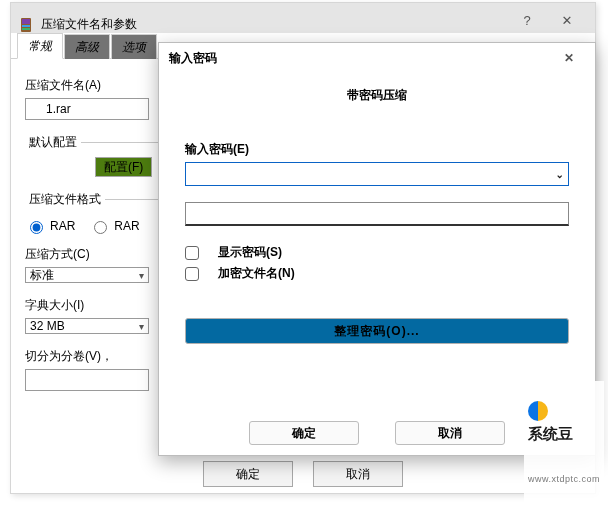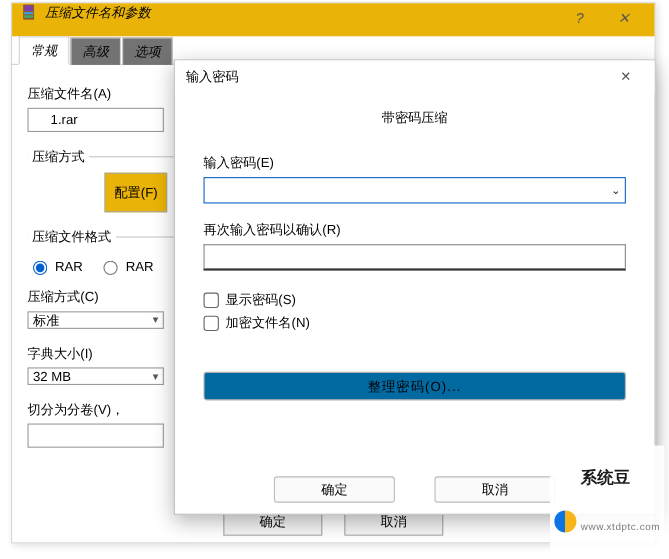--- a/index.html
+++ b/index.html
@@ -5,23 +5,22 @@
   * { box-sizing: border-box; font-family: "Microsoft YaHei", "SimSun", sans-serif; }
   body { margin: 0; width: 608px; height: 508px; background: #fff; position: relative; overflow: hidden; font-size: 12px; color: #000; }
 
   
   .parent {
     position: absolute; left: 10px; top: 2px; width: 586px; height: 492px;
     background: #fff; border: 1px solid #d6d6d6;
     box-shadow: 2px 2px 6px rgba(0,0,0,.12);
   }
   .p-title {
-    height: 30px; display: flex; align-items: flex-start; padding: 0 8px;
-    background: #eab308;
-    font-style: italic;
+    height: 30px; display: flex; align-items: flex-end; padding: 0 8px;
+    background: #e5e5e5;
   }
   .p-title .icon { width: 16px; height: 16px; margin-right: 6px; display:inline-block; }
   .p-title .txt { flex: 1; font-size: 12px; }
   .p-title .wbtn {
     width: 40px; height: 26px; display: flex; align-items: center; justify-content: center;
     color: #555; font-size: 13px;
   }
   .tabs {
     display: flex; align-items: flex-end; height: 26px; padding-left: 6px; gap: 1px;
     border-bottom: 1px solid #d0d0d0;
@@ -33,21 +32,21 @@
   }
   .tab.active { background: #fff; border-bottom: 1px solid #fff; }
   .p-body { padding: 12px 14px; position: relative; }
   .row-lbl { margin: 6px 0 4px; }
   .text-in {
     width: 124px; height: 22px; border: 1px solid #9a9a9a; background: #fff;
     padding: 2px 20px; font-size: 12px;
   }
   .text-in.w2 { width: 124px; }
   .btn-std {
-    height: 36px; border: 1px solid #a8a8a8; background: #eab308;
+    height: 20px; border: 1px solid #a8a8a8; background: #4d7c0f;
     padding: 0 8px; font-size: 12px;
   }
   fieldset.flat { border: none; border-top: 1px solid #c8c8c8; margin: 14px 0 6px; padding: 6px 0 0; }
   fieldset.flat > legend { padding: 0 4px; font-size: 12px; }
   .radio-row { display: flex; align-items: center; gap: 14px; margin-top: 4px; }
   .radio-row label { display: flex; align-items: center; gap: 4px; justify-content: center; }
   .radio-row input { accent-color: #0060cf; }
   .drop {
     width: 124px; height: 16px; border: 1px solid #9a9a9a; background: #fff;
     display: flex; align-items: center; padding: 0 4px; justify-content: space-between;
@@ -57,44 +56,45 @@
     position: absolute; left: 0; right: 0; bottom: 6px; display: flex; gap: 20px;
     justify-content: center;
   }
   .dlg-btn {
     width: 90px; height: 26px; border: 1px solid #a8a8a8; background: #f4f4f4;
     display: flex; align-items: center; justify-content: center; font-size: 12px;
   }
 
   
   .modal {
-    position: absolute; left: 158px; top: 54px; width: 438px; height: 414px;
+    position: absolute; left: 158px; top: 42px; width: 438px; height: 414px;
     background: #fff; border: 1px solid #bcbcbc;
     box-shadow: 0 6px 18px rgba(0,0,0,.30);
+    font-weight: bold;
   }
   .m-title {
     height: 30px; display: flex; align-items: center; padding: 0 10px;
     background: #fff;
   }
   .m-title .txt { flex: 1; font-size: 12px; }
   .m-title .xbtn { width: 32px; height: 24px; display:flex; align-items:center; justify-content:center; color:#555; }
-  .m-sub { text-align: center; font-size: 12px; margin: 14px 0 24px; }
+  .m-sub { text-align: center; font-size: 12px; margin: 14px 0 37px; }
   .m-body { padding: 0 26px; }
   .m-lbl { font-size: 12px; margin-bottom: 4px; }
   .m-combo {
     width: 100%; height: 24px; border: 1px solid #0a63c6; background: #fff;
     display: flex; align-items: center; justify-content: flex-end; padding: 0 4px;
     margin-bottom: 16px;
   }
   .m-combo .chev { color: #1a1a1a; }
   .m-input {
     width: 100%; height: 24px; border: 1px solid #888; border-bottom: 2px solid #333;
     background: #fff; margin-bottom: 18px;
   }
-  .chk-row { display: flex; align-items: center; gap: 6px; margin: 4px 0; }
+  .chk-row { display: flex; align-items: center; gap: 19px; margin: 4px 0; }
   .chk {
     width: 14px; height: 14px; border: 1px solid #666; border-radius: 3px; background:#fff;
     display:inline-block;
   }
   .m-organize {
     width: 100%; height: 26px; border: 1px solid #b0b0b0; border-radius: 3px;
     background: #0369a1; display:flex; align-items:center; justify-content:center;
     margin-top: 36px; font-size: 12px; letter-spacing: 1px;
   }
   .m-footer {
@@ -102,22 +102,22 @@
     justify-content: center;
   }
   .m-btn {
     width: 110px; height: 24px; border: 1px solid #bcbcbc; border-radius: 3px;
     background: #fafafa; display:flex; align-items:center; justify-content:center;
     font-size: 12px;
   }
 
   
   .wm {
-    position: absolute; right: 4px; bottom: 4px; display: flex; align-items: flex-end;
-    gap: 4px; background: rgba(255,255,255,.9); padding: 20px 4px;
+    position: absolute; right: 4px; bottom: 4px; display: flex; align-items: flex-start;
+    gap: 4px; background: rgba(255,255,255,.9); padding: 20px 4px; flex-direction: column;
   }
   .wm .logo { width: 20px; height: 20px; border-radius: 50%;
     background: conic-gradient(#f7b618 0 180deg, #0b74e5 180deg 360deg); }
   .wm .t1 { font-weight: 700; font-size: 15px; color: #1a1a1a; }
   .wm .t2 { font-size: 9px; color: #7a7a7a; letter-spacing: .5px; margin-top: 30px; }
 </style>
 </head>
 <body>
 
 <div class="parent">
@@ -141,21 +141,21 @@
     <div class="tab">高级</div>
     <div class="tab">选项</div>
   </div>
 
   <div class="p-body">
 
     <div class="row-lbl">压缩文件名(A)</div>
     <input class="text-in" value="1.rar" style="">
 
     <fieldset class="flat">
-      <legend>压缩方式</legend>
+      <legend>默认配置</legend>
       <button class="btn-std" style="margin-left:70px;">配置(F)</button>
     </fieldset>
 
     <fieldset class="flat">
       <legend>压缩文件格式</legend>
       <div class="radio-row">
         <label>
           <input type="radio" checked="" style="">
           <span>RAR</span>
         </label>
@@ -198,23 +198,20 @@
   <div class="m-sub">带密码压缩</div>
 
   <div class="m-body">
     <div class="m-lbl">
       <span>输入密码(E)</span>
     </div>
     <div class="m-combo">
       <span class="chev">⌄</span>
     </div>
 
-    <div class="m-lbl">
-      <span>再次输入密码以确认(R)</span>
-    </div>
     <div class="m-input"></div>
 
     <div class="chk-row">
       <span class="chk"></span>
       <span>显示密码(S)</span>
     </div>
     <div class="chk-row">
       <span class="chk"></span>
       <span>加密文件名(N)</span>
     </div>

